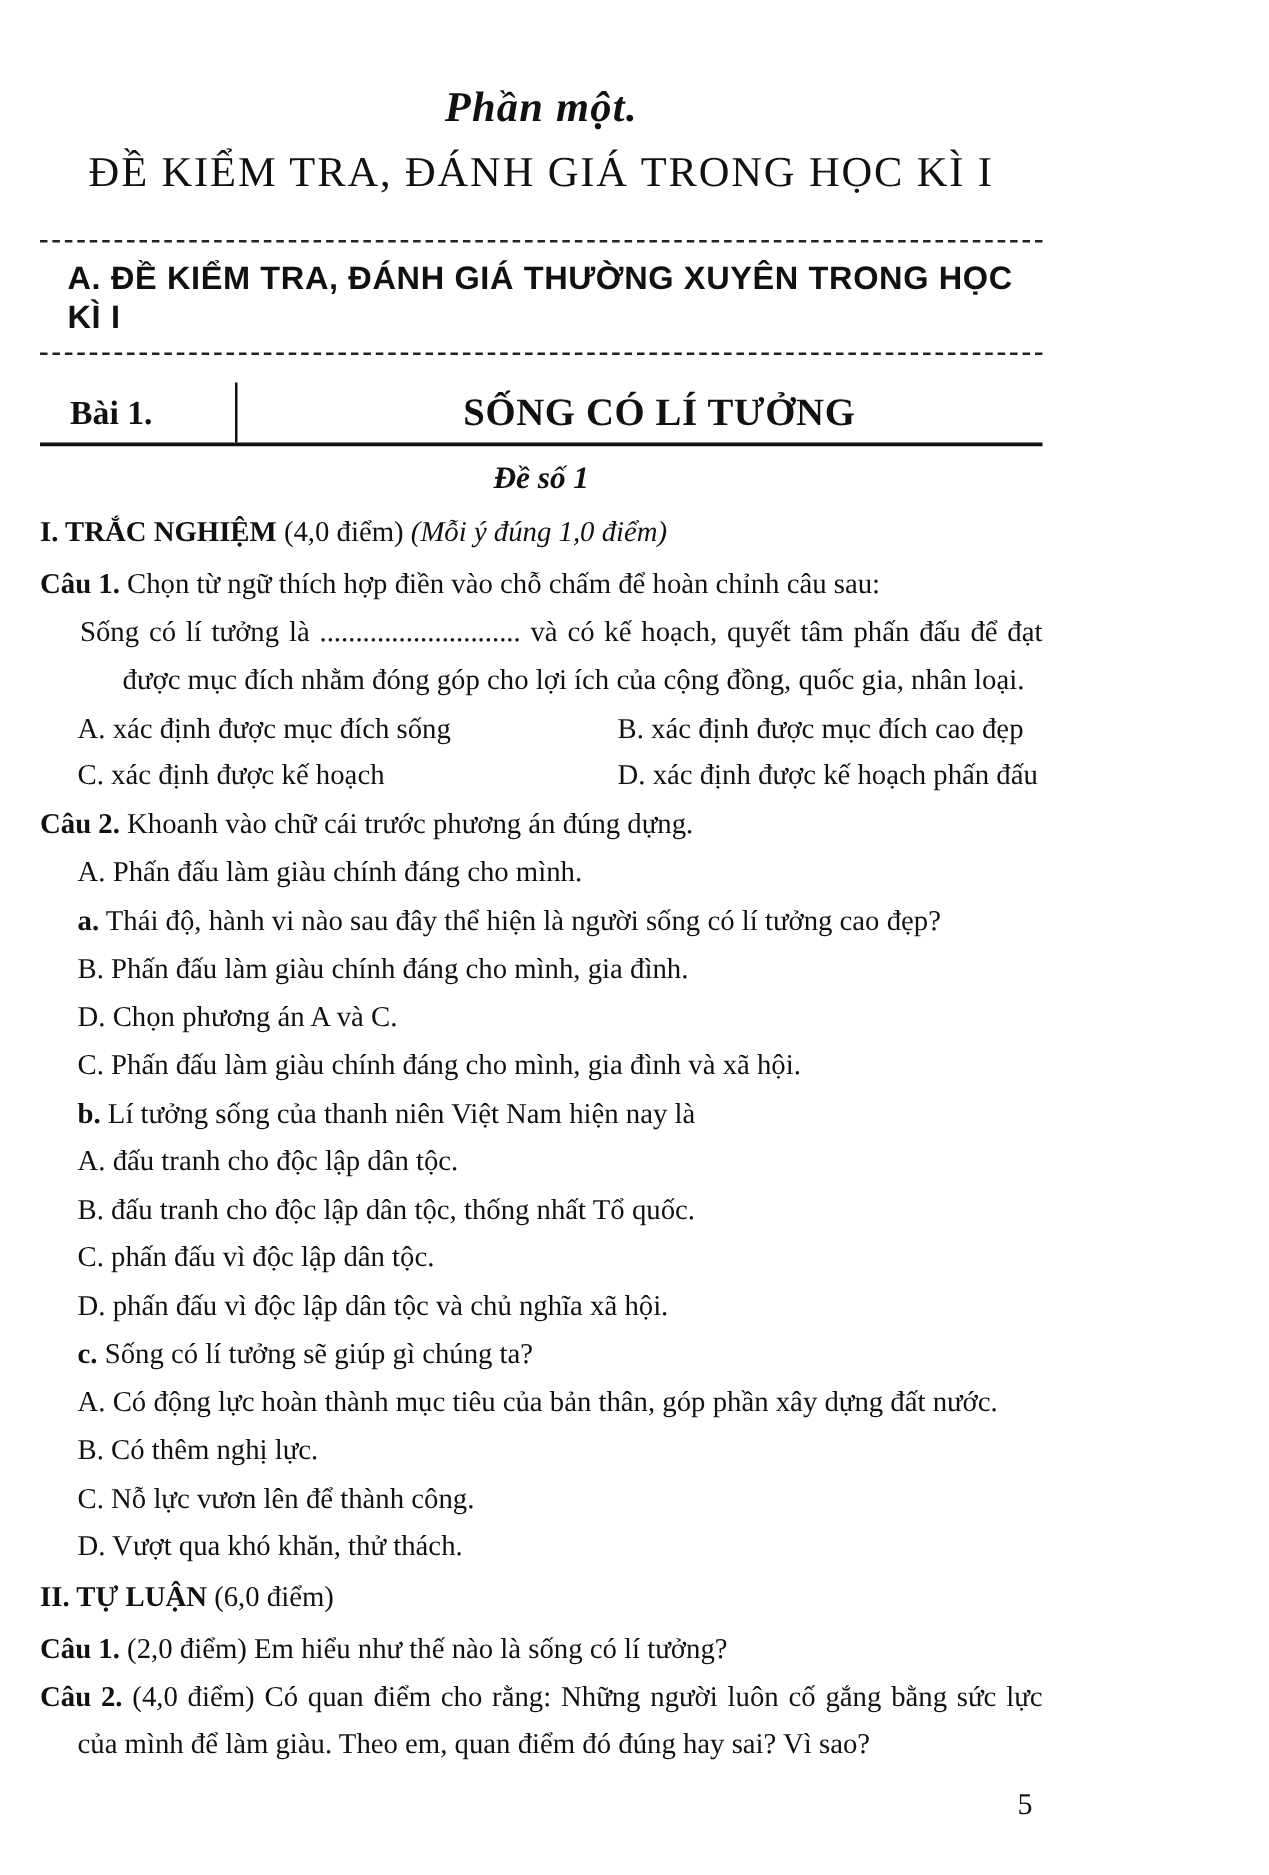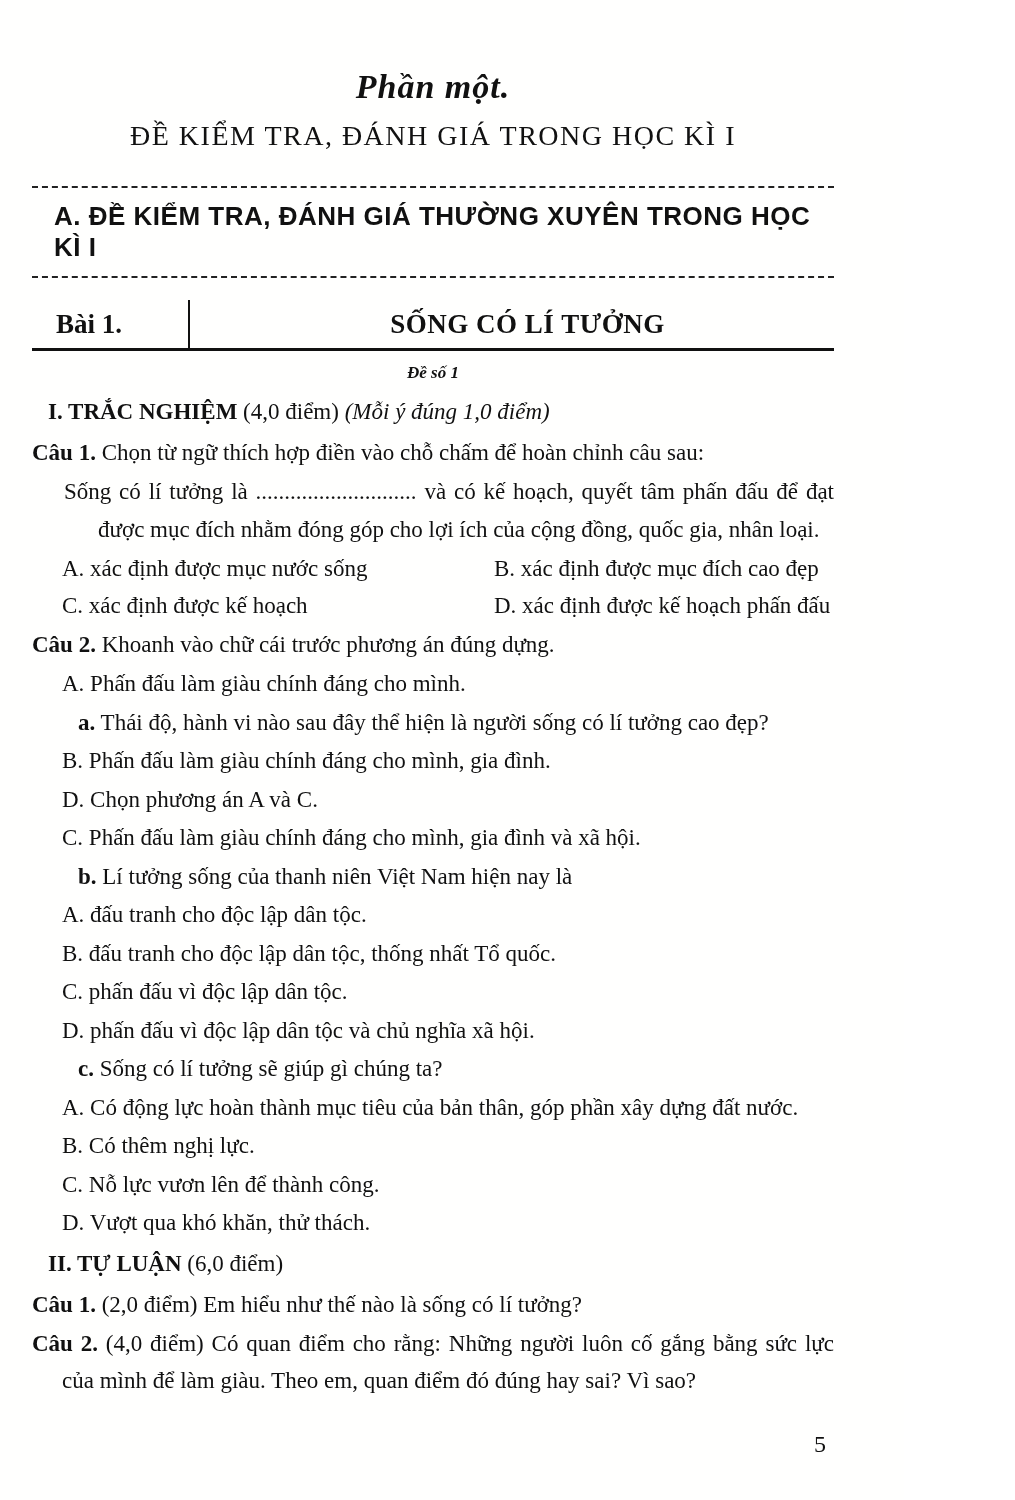--- a/index.html
+++ b/index.html
@@ -22,21 +22,21 @@
   .part-title {
     text-align: center;
     font-size: 34px;
     font-weight: bold;
     font-style: italic;
     margin: 0 0 14px 0;
     letter-spacing: 1px;
   }
   .main-title {
     text-align: center;
-    font-size: 28px;
+    font-size: 34px;
     font-weight: normal;
     letter-spacing: 1.5px;
     margin: 0 0 34px 0;
   }
   .section-banner {
     border-top: 2px dashed #222;
     border-bottom: 2px dashed #222;
     padding: 13px 0 13px 22px;
     font-family: "Liberation Sans", sans-serif;
     font-weight: bold;
@@ -60,35 +60,35 @@
     font-size: 27px;
     border-right: 2px solid #111;
     align-self: stretch;
     display: flex;
     align-items: center;
   }
   .lesson-title {
     flex: 1;
     text-align: center;
     font-weight: bold;
-    font-size: 27px;
+    font-size: 31px;
     letter-spacing: 0.5px;
   }
   .exam-number {
     text-align: center;
     font-weight: bold;
     font-style: italic;
-    font-size: 17px;
+    font-size: 25px;
     margin: 2px 0 10px 0;
   }
   .para {
     margin: 2px 0;
     line-height: 37px;
   }
-  .b { font-weight: bold; margin-left: 16px; }
+  .b { font-weight: bold; }
   .i { font-style: italic; }
   .bi { font-weight: bold; }
   .hang {
     margin-left: 30px;
     text-indent: -30px;
   }
   .fill-para {
     margin-left: 66px;
     text-indent: -34px;
     text-align: justify;
@@ -142,21 +142,21 @@
 
   <div class="exam-number">Đề số 1</div>
 
   <p class="para sec-head"><span class="b">I. TRẮC NGHIỆM</span><span> (4,0 điểm) </span><span class="i">(Mỗi ý đúng 1,0 điểm)</span></p>
 
   <p class="para hang"><span class="bi">Câu 1.</span><span> Chọn từ ngữ thích hợp điền vào chỗ chấm để hoàn chỉnh câu sau:</span></p>
 
   <p class="para fill-para">Sống có lí tưởng là ............................ và có kế hoạch, quyết tâm phấn đấu để đạt được mục đích nhằm đóng góp cho lợi ích của cộng đồng, quốc gia, nhân loại.</p>
 
   <div class="opt-grid">
-    <div>A. xác định được mục nước sống</div>
+    <div>A. xác định được mục đích sống</div>
     <div>B. xác định được mục đích cao đẹp</div>
     <div>C. xác định được kế hoạch</div>
     <div>D. xác định được kế hoạch phấn đấu</div>
   </div>
 
   <p class="para hang"><span class="bi">Câu 2.</span><span> Khoanh vào chữ cái trước phương án đúng dựng.</span></p>
 
   <p class="para opt-line">A. Phấn đấu làm giàu chính đáng cho mình.</p>
   <p class="para sub-head"><span class="b">a.</span><span> Thái độ, hành vi nào sau đây thể hiện là người sống có lí tưởng cao đẹp?</span></p>
   <p class="para opt-line">B. Phấn đấu làm giàu chính đáng cho mình, gia đình.</p>

